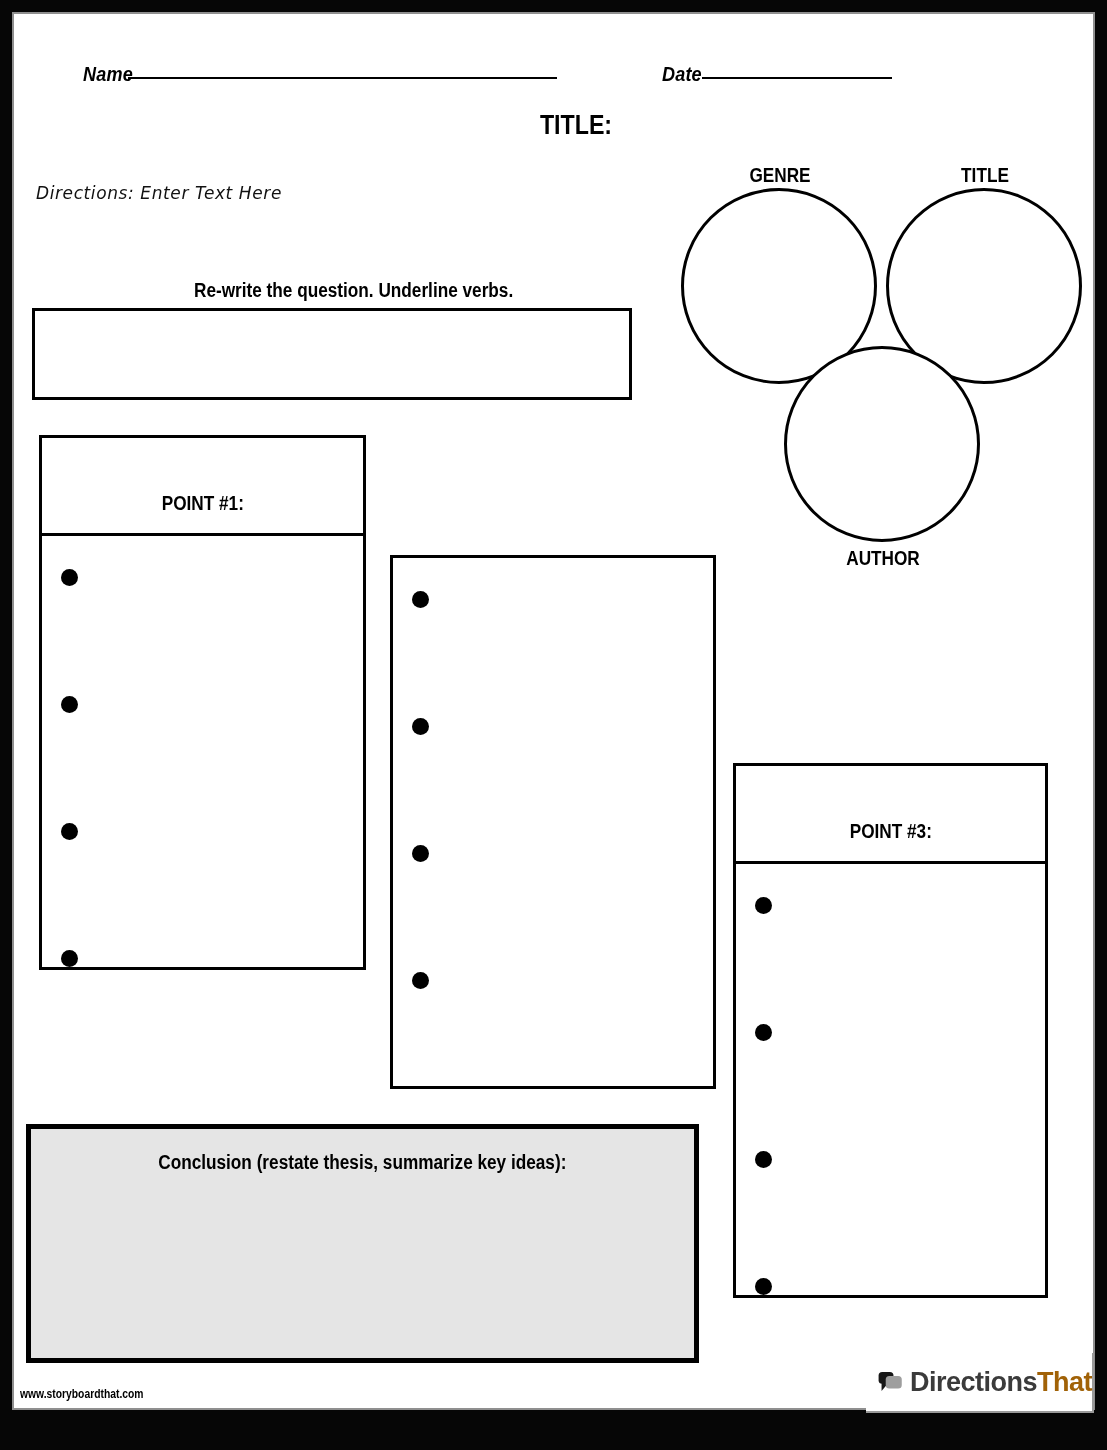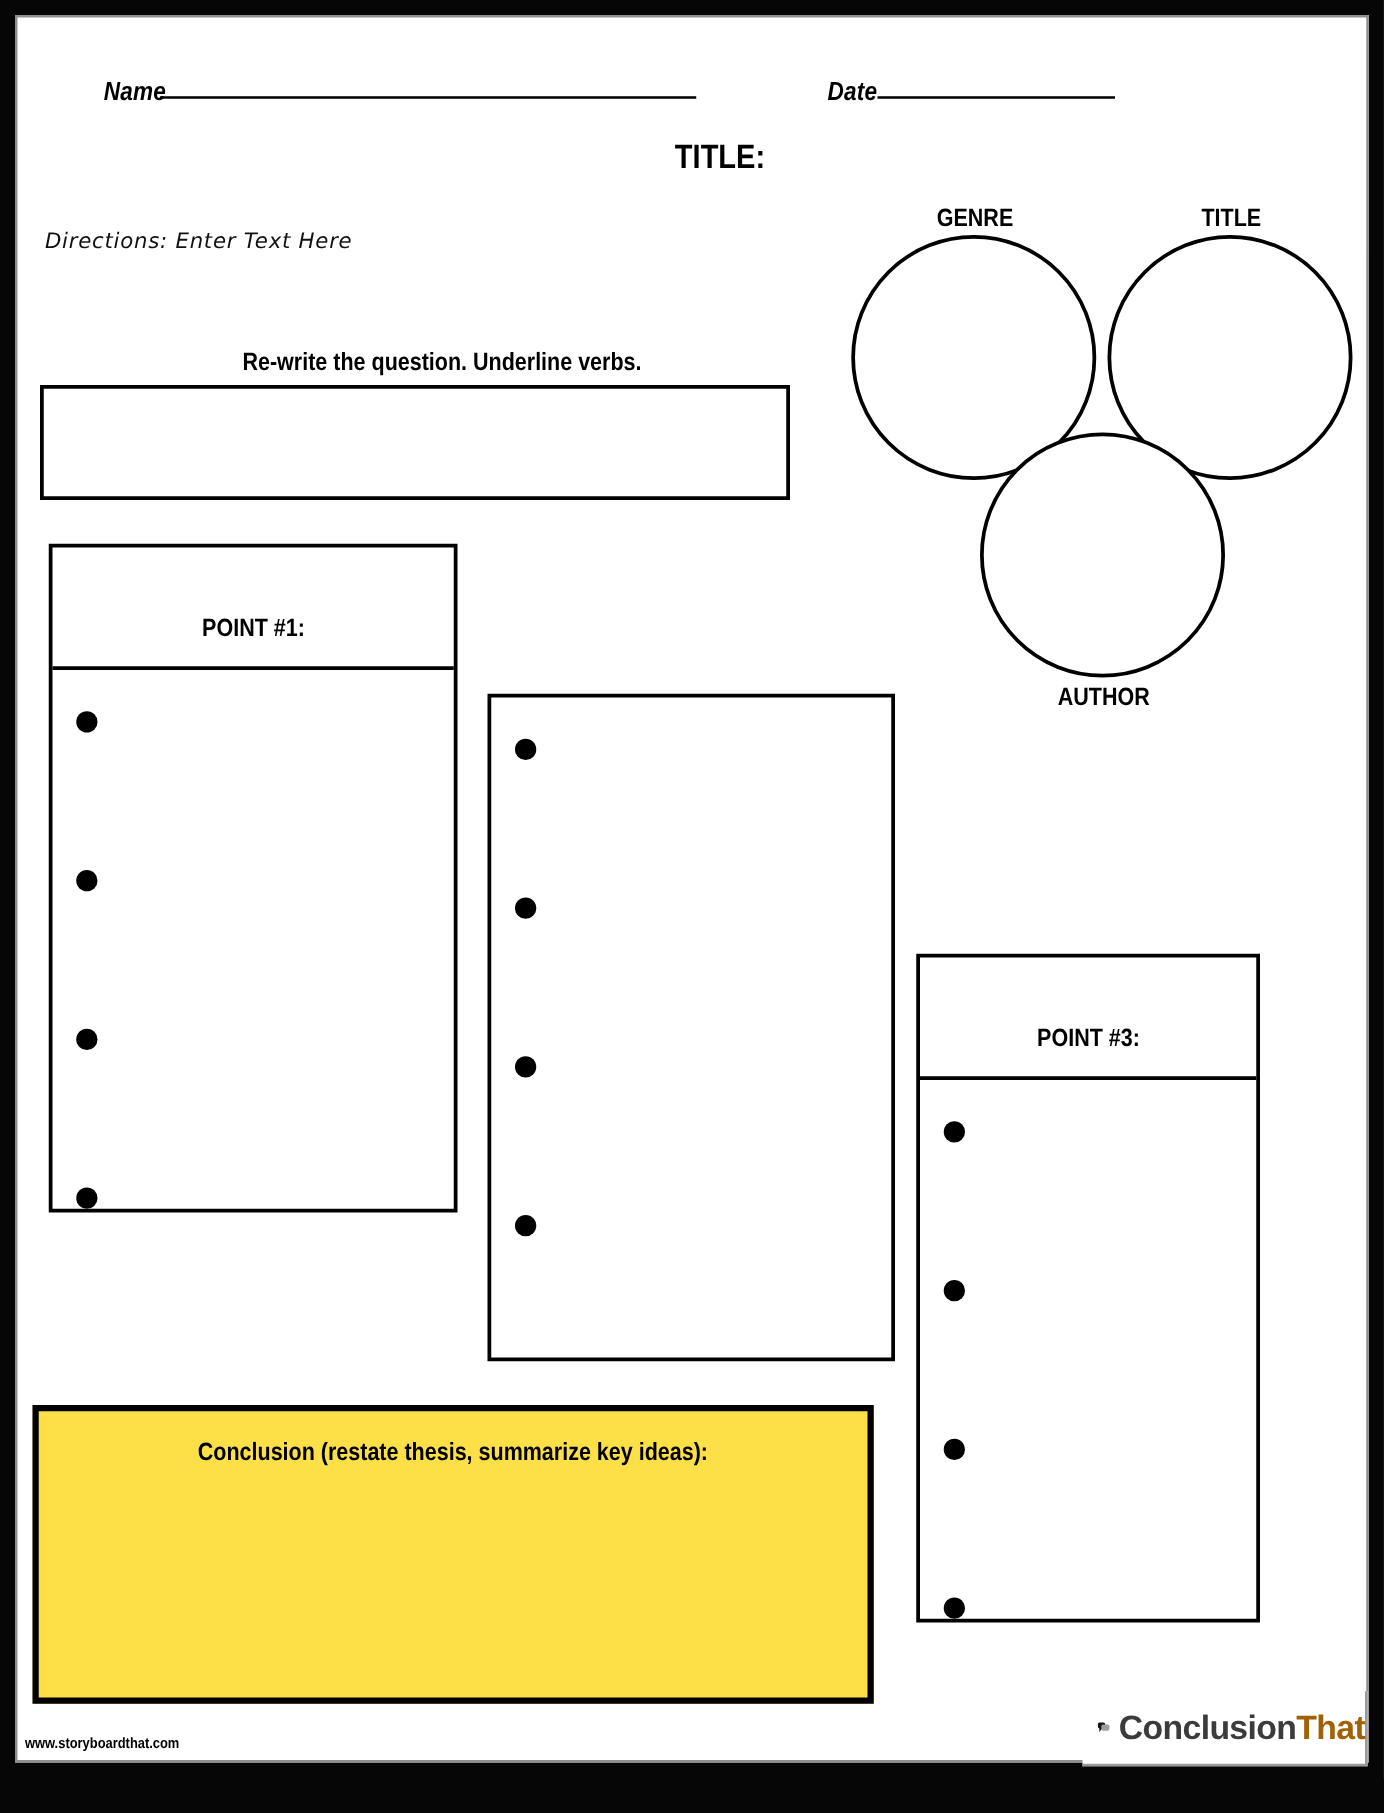--- a/index.html
+++ b/index.html
@@ -54,21 +54,21 @@
     font-size:20px;
     margin-top:36px;
   }
   .point-body {
     display:flex; flex-direction:column;
     padding:33px 0 0 19px; gap:110px;
   }
   .bullet { width:17px; height:17px; border-radius:50%; background:#000; flex:0 0 auto; }
 
   #conclusion-box {
-    border:5px solid #000; background:#fde047;
+    border:5px solid #000; background:#e5e5e5;
     text-align:center; padding-top:22px; font-size:20px;
   }
 
   #footer-url { font-size:12px; line-height:16px; }
 
   #logo-box {
     position:absolute; left:866px; top:1353px;
     width:228px; height:60px; background:#fff;
     border-right:2px solid #9a9a9a; border-bottom:2px solid #9a9a9a;
     display:flex; align-items:center; padding-left:12px;
@@ -131,21 +131,21 @@
 
     <div class="point-panel" style="left:378px; top:543px; width:326px; height:534px;">
       <div class="point-body">
           <div class="bullet"></div>
           <div class="bullet"></div>
           <div class="bullet"></div>
           <div class="bullet"></div>
         </div>
     </div>
 
-    <div class="point-panel" style="left:721px; top:751px; width:275px; height:535px;">
+    <div class="point-panel" style="left:721px; top:751px; width:315px; height:535px;">
       <div class="point-header">
         <span class="cnd">POINT #3:</span>
       </div>
       <div class="point-body">
           <div class="bullet"></div>
           <div class="bullet"></div>
           <div class="bullet"></div>
           <div class="bullet"></div>
         </div>
     </div>
@@ -159,16 +159,16 @@
     </span>
   </div>
 
   <div id="logo-box">
     <svg width="42" height="36" viewBox="0 0 42 36">
       <rect x="1" y="1" width="25" height="20" rx="6" fill="#161616"></rect>
       <polygon points="6,19 6,33 18,19" fill="#161616"></polygon>
       <rect x="13" y="8" width="27" height="21" rx="6" fill="#9e9e9e"></rect>
     </svg>
     <span id="logo-text">
-      <span style="color:#3b3b3b;">Conclusion</span><span style="color:#a16207;">That</span>
+      <span style="color:#3b3b3b;">Directions</span><span style="color:#a16207;">That</span>
     </span>
   </div>
 </div>
 
 </body></html>

